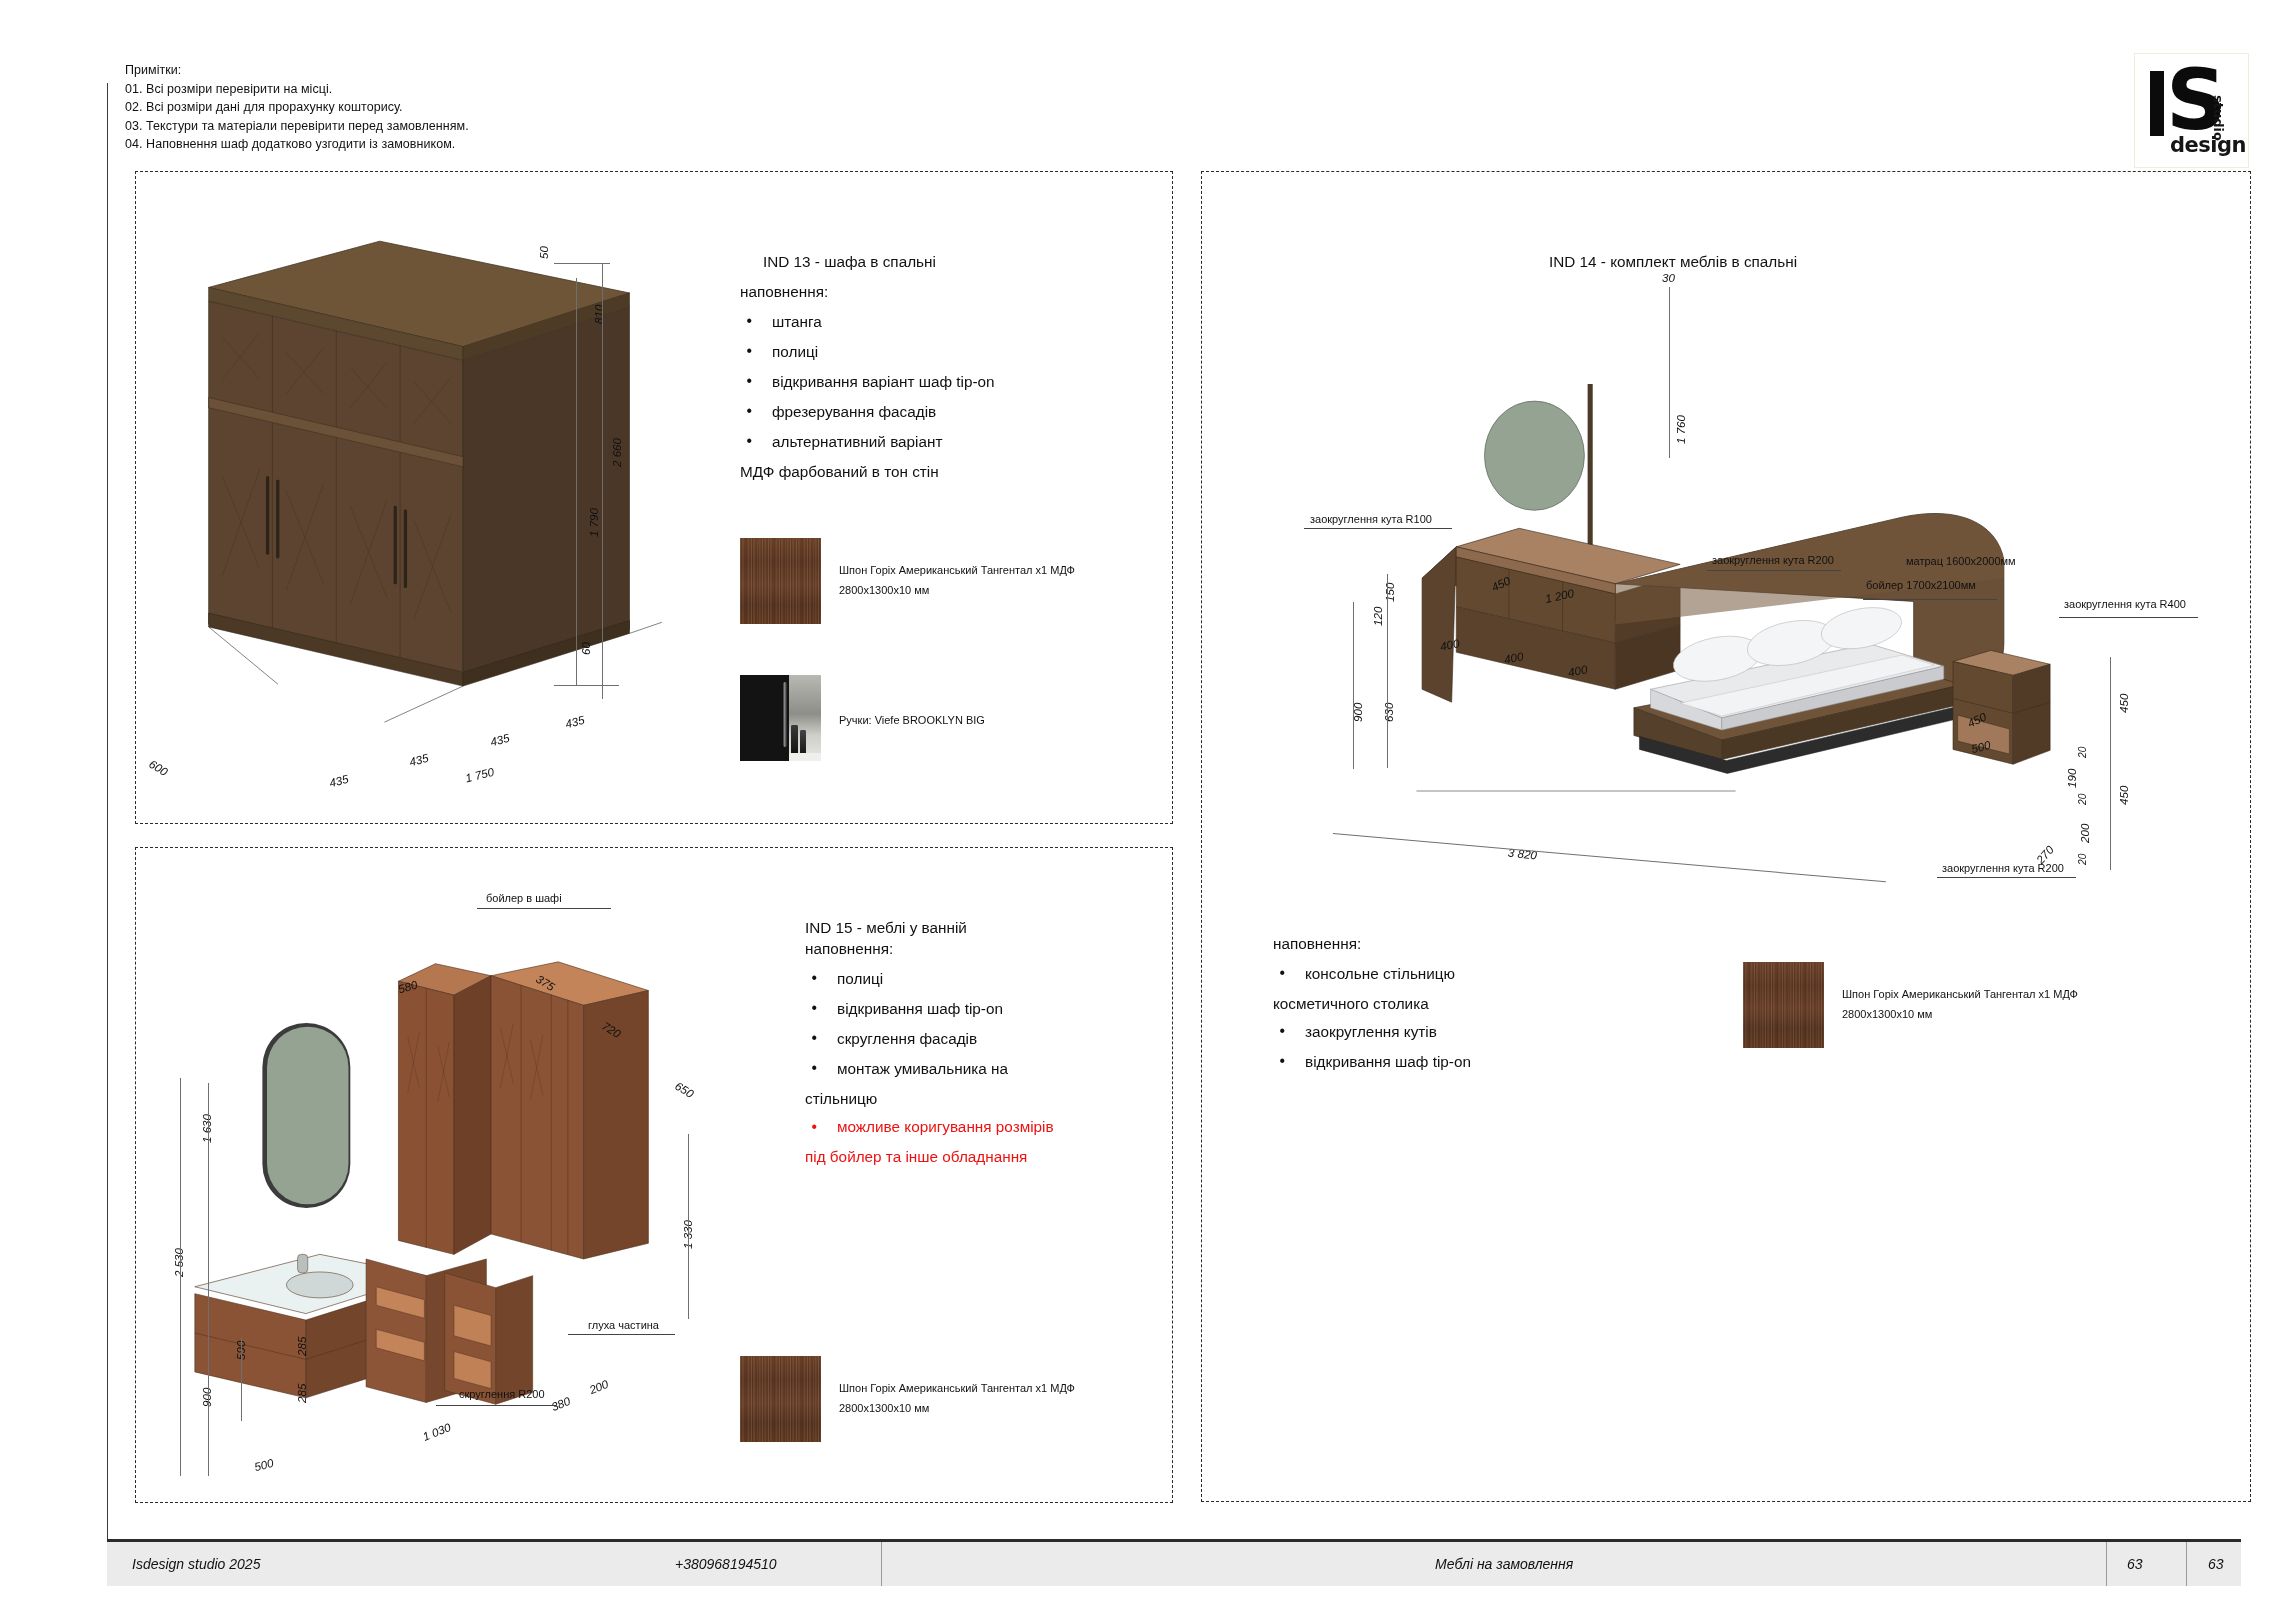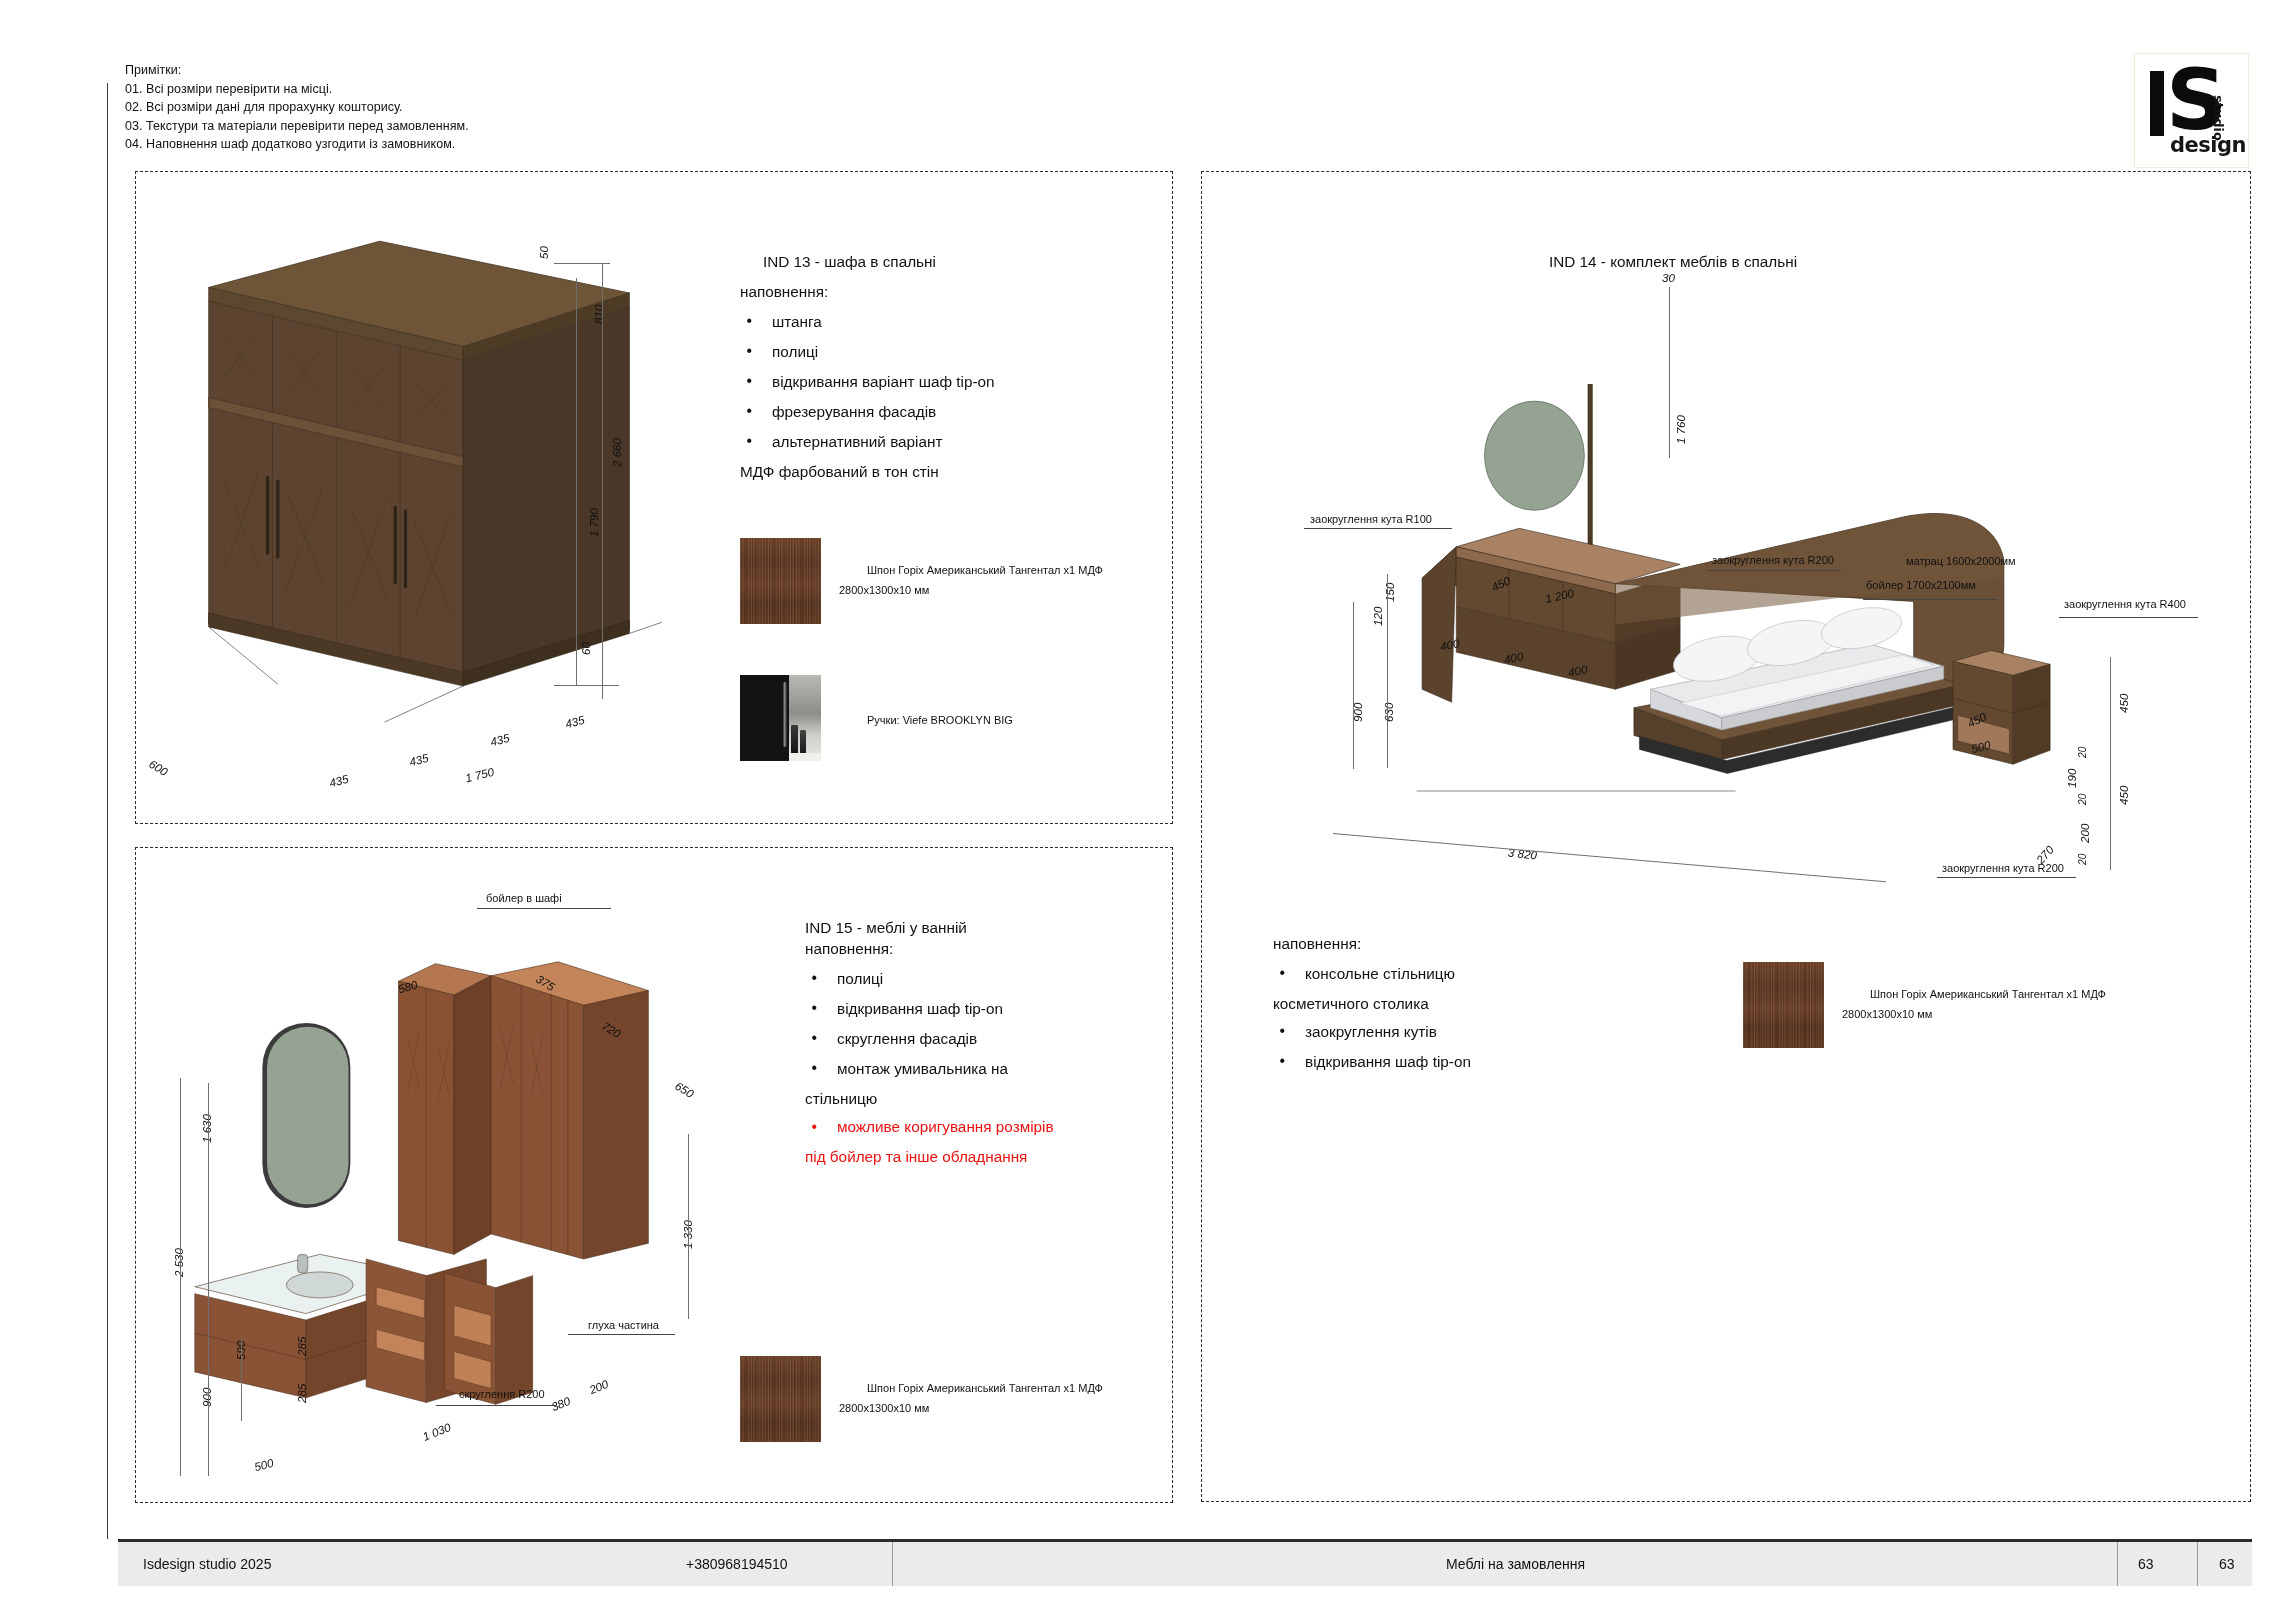--- a/index.html
+++ b/index.html
@@ -52,35 +52,35 @@
   .handleimg{position:relative;background:#131313;overflow:hidden;}
   .handleimg .ph-right{position:absolute;right:0;top:0;width:40%;height:100%;
       background:linear-gradient(180deg,#b9b9b4 0%,#8e8e88 45%,#cfcfc9 70%,#e8e8e4 100%);}
   .handleimg .ph-bar{position:absolute;left:53%;top:8%;width:4.2px;height:76%;
       background:linear-gradient(90deg,#2e2e2e,#8c8c8c 40%,#1d1d1d);border-radius:1.9px;}
   .handleimg .ph-b1{position:absolute;left:63%;top:58%;width:7.4px;height:38%;
       background:linear-gradient(180deg,#3a3a3a,#0d0d0d);border-radius:1.4px;}
   .handleimg .ph-b2{position:absolute;left:74%;top:64%;width:6.5px;height:32%;
       background:linear-gradient(180deg,#444,#111);border-radius:1.4px;}
   .handleimg .ph-base{position:absolute;left:60%;bottom:0;width:40%;height:9%;background:#efefeb;}
-  .sw-cap{position:absolute;left:99px;top:24px;font-size:11px;line-height:1.5;white-space:nowrap;margin-left:28px;}
+  .sw-cap{position:absolute;left:99px;top:24px;font-size:11px;line-height:1.5;white-space:nowrap;}
   .sw-cap1{position:absolute;left:99px;top:44px;font-size:11px;line-height:1.5;white-space:nowrap;}
 
   
   .dim{position:absolute;font-size:11.6px;color:#111;white-space:nowrap;font-style:italic;}
   .dim.v{transform-origin:left top;}
   .lead{position:absolute;font-size:11px;color:#111;white-space:nowrap;}
   .leadline{position:absolute;background:#444;height:0.9px;}
   .dline{position:absolute;background:#6f6f6f;}
   .dline.h{height:0.7px;}
   .dline.v{width:0.7px;}
 
   
-  #footer{position:absolute;left:118px;top:1539px;width:2134px;height:44px;
-          background:#ebebeb;border-top:3.2px solid #2b2b2b;}
+  #footer{position:absolute;left:107px;top:1539px;width:2134px;height:44px;
+          background:#ebebeb;border-top:3.2px solid #2b2b2b;font-style:italic;}
   #footer .cell{position:absolute;top:0;height:44px;display:flex;align-items:center;
           font-size:14px;color:#111;}
   #footer .sep{position:absolute;top:0;width:0.9px;height:44px;background:#9b9b9b;}
   #vline-left{position:absolute;left:107px;top:83px;width:0.9px;height:1456px;background:#3a3a3a;}
 
   
   .art{position:absolute;}
   svg{display:block;overflow:visible;}
 </style>
 </head>

